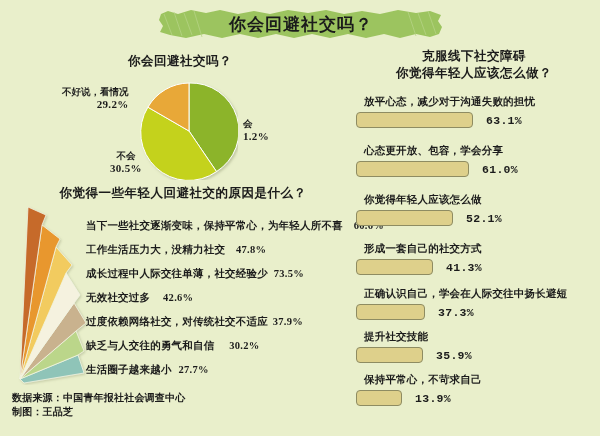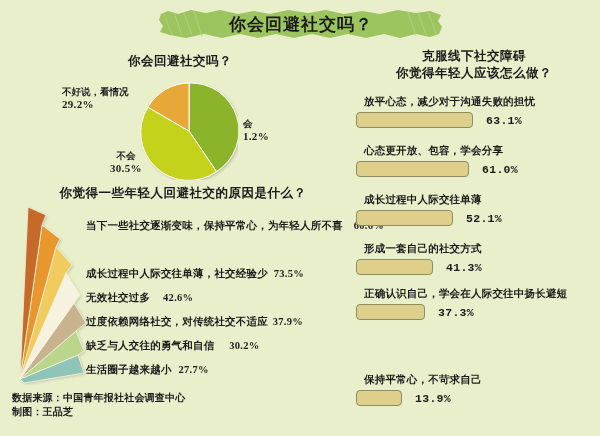--- a/index.html
+++ b/index.html
@@ -82,21 +82,21 @@
     white-space: nowrap;
   }
   .pie-label .pct {
     display: block;
     font-size: 11px;
     font-weight: bold;
     letter-spacing: .3px;
   }
   #pie-label-0 { left: 243px; top: 118px; text-align: left; }
   #pie-label-1 { left: 110px; top: 150px; text-align: center; }
-  #pie-label-2 { left: 62px;  top: 86px;  text-align: left; }
+  #pie-label-2 { left: 62px;  top: 86px;  text-align: right; }
 
   
   #fan-wrap {
     position: absolute;
     left: 14px;
     top: 203px;
     width: 80px;
     height: 182px;
   }
   #fan-wrap svg { display: block; }
@@ -237,20 +237,24 @@
         <polygon points="6,176 28,22 46,36 42,44" fill="#e8972e"></polygon>
         <polygon points="6,176 14,4 32,12 28,22" fill="#c66a2c"></polygon>
       </g>
     </svg>
   </div>
 
   <div class="fan-row" style="top:219px">
     <span>当下一些社交逐渐变味，保持平常心，为年轻人所不喜</span>
     <span class="pct" style="margin-left:8px">60.6%</span>
   </div>
+  <div class="fan-row" style="top:243px">
+    <span>工作生活压力大，没精力社交</span>
+    <span class="pct" style="margin-left:8px">47.8%</span>
+  </div>
   <div class="fan-row" style="top:267px">
     <span>成长过程中人际交往单薄，社交经验少</span>
     <span class="pct" style="margin-left:3px">73.5%</span>
   </div>
   <div class="fan-row" style="top:291px">
     <span>无效社交过多</span>
     <span class="pct" style="margin-left:10px">42.6%</span>
   </div>
   <div class="fan-row" style="top:315px">
     <span>过度依赖网络社交，对传统社交不适应</span>
@@ -280,21 +284,21 @@
 
   <div class="rbar-group" style="top:144px">
     <div class="rbar-label">心态更开放、包容，学会分享</div>
     <div class="rbar-line">
       <div class="rbar" style="width:113px"></div>
       <div class="rbar-pct">61.0%</div>
     </div>
   </div>
 
   <div class="rbar-group" style="top:193px">
-    <div class="rbar-label">成长过程中人际交往单薄</div>
+    <div class="rbar-label">你觉得年轻人应该怎么做</div>
     <div class="rbar-line">
       <div class="rbar" style="width:97px"></div>
       <div class="rbar-pct">52.1%</div>
     </div>
   </div>
 
   <div class="rbar-group" style="top:242px">
     <div class="rbar-label">形成一套自己的社交方式</div>
     <div class="rbar-line">
       <div class="rbar" style="width:77px"></div>
@@ -303,20 +307,27 @@
   </div>
 
   <div class="rbar-group" style="top:287px">
     <div class="rbar-label">正确认识自己，学会在人际交往中扬长避短</div>
     <div class="rbar-line">
       <div class="rbar" style="width:69px"></div>
       <div class="rbar-pct">37.3%</div>
     </div>
   </div>
 
+  <div class="rbar-group" style="top:330px">
+    <div class="rbar-label">提升社交技能</div>
+    <div class="rbar-line">
+      <div class="rbar" style="width:67px"></div>
+      <div class="rbar-pct">35.9%</div>
+    </div>
+  </div>
 
   <div class="rbar-group" style="top:373px">
     <div class="rbar-label">保持平常心，不苛求自己</div>
     <div class="rbar-line">
       <div class="rbar" style="width:46px"></div>
       <div class="rbar-pct">13.9%</div>
     </div>
   </div>
 
   <div id="footer">

